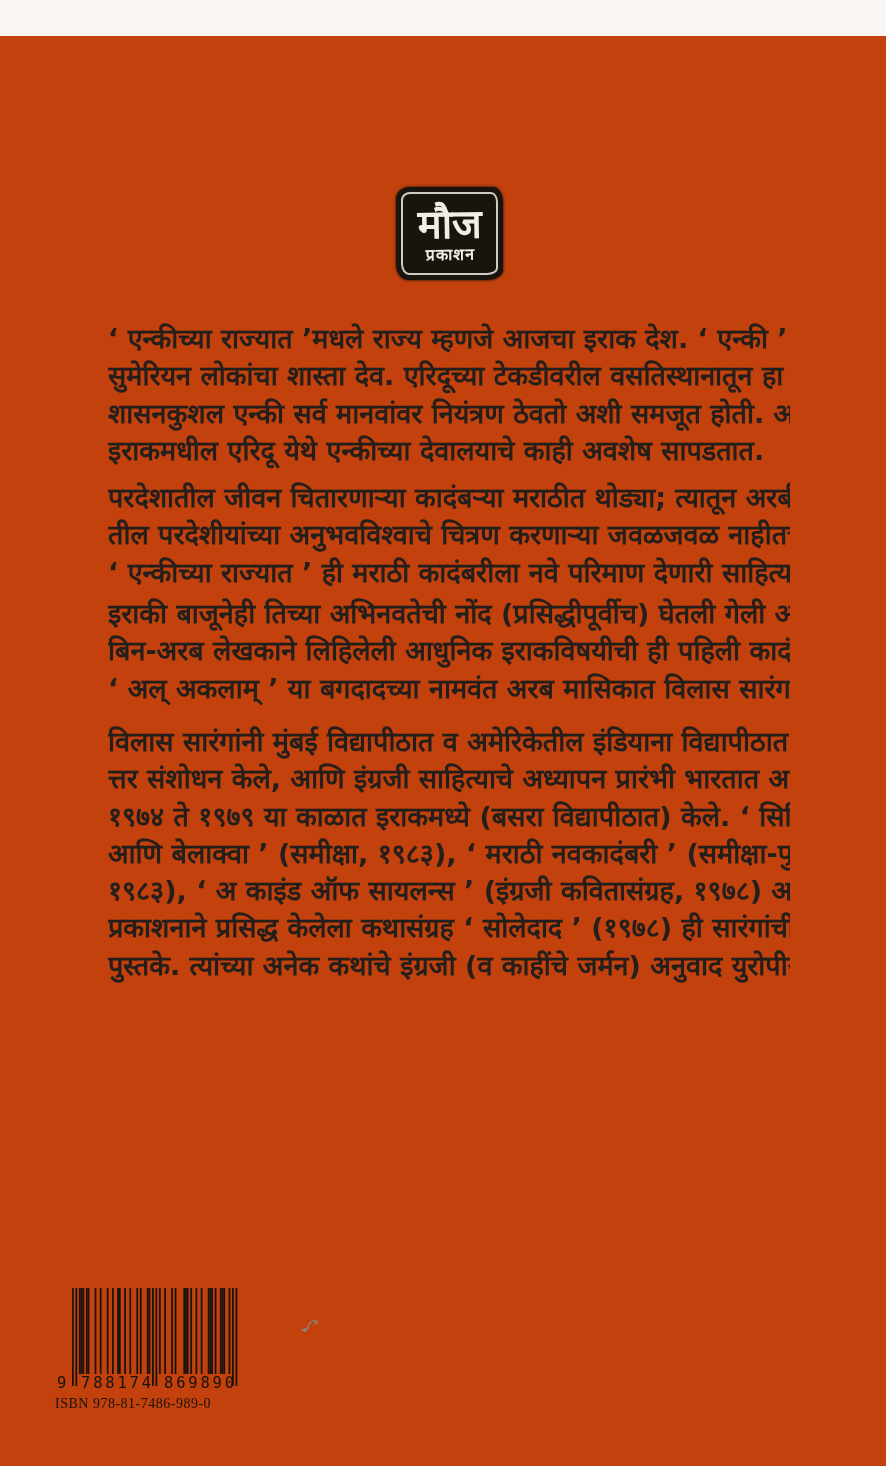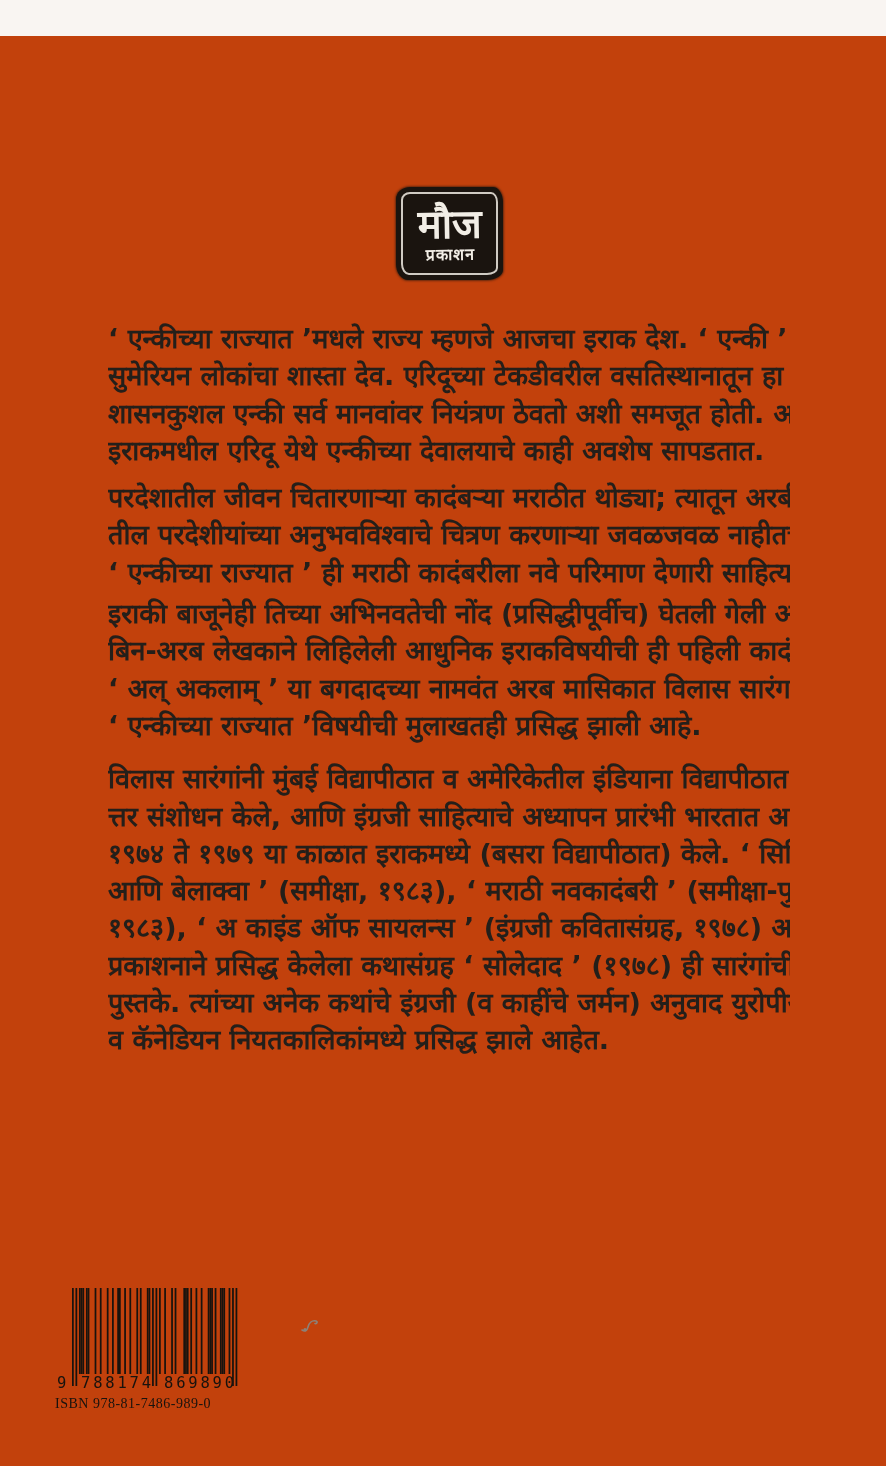--- a/index.html
+++ b/index.html
@@ -138,32 +138,30 @@
     <p class="para mb2">
       <span class="line">परदेशातील जीवन चितारणाऱ्या कादंबऱ्या मराठीत थोड्या; त्यातून अरबी देशां-</span>
       <span class="line">तील परदेशीयांच्या अनुभवविश्वाचे चित्रण करणाऱ्या जवळजवळ नाहीतच.  त्यामुळे</span>
       <span class="line end">‘ एन्कीच्या राज्यात ’ ही मराठी कादंबरीला नवे परिमाण देणारी साहित्यकृती ठरावी.</span>
     </p>
 
     <p class="para mb3">
       <span class="line">इराकी बाजूनेही तिच्या अभिनवतेची नोंद (प्रसिद्धीपूर्वीच) घेतली गेली आहे.</span>
       <span class="line">बिन-अरब लेखकाने लिहिलेली आधुनिक इराकविषयीची ही पहिली कादंबरी; त्यामुळे</span>
       <span class="line">‘ अल् अकलाम् ’ या बगदादच्या नामवंत अरब मासिकात विलास सारंगांची</span>
-      <span class="line end">‘ एन्कीच्या राज्यात ’विषयीची मुलाखतही प्रसिद्ध झाली आहे.</span>
     </p>
 
     <p class="para">
       <span class="line">विलास सारंगांनी मुंबई विद्यापीठात व अमेरिकेतील इंडियाना विद्यापीठात पदव्यु-</span>
       <span class="line">त्तर संशोधन केले, आणि इंग्रजी साहित्याचे अध्यापन प्रारंभी भारतात आणि नंतर</span>
       <span class="line">१९७४ ते १९७९ या काळात इराकमध्ये (बसरा विद्यापीठात) केले.  ‘ सिसिफस</span>
       <span class="line">आणि बेलाक्वा ’ (समीक्षा, १९८३), ‘ मराठी नवकादंबरी ’ (समीक्षा-पुस्तिका,</span>
       <span class="line">१९८३), ‘ अ काइंड ऑफ सायलन्स ’ (इंग्रजी कवितासंग्रह, १९७८) आणि मौज</span>
       <span class="line">प्रकाशनाने प्रसिद्ध केलेला कथासंग्रह ‘ सोलेदाद ’ (१९७८) ही सारंगांची इतर</span>
       <span class="line">पुस्तके. त्यांच्या अनेक कथांचे इंग्रजी (व काहींचे जर्मन) अनुवाद युरोपीय, अमेरिकन</span>
-      <span class="line end">व कॅनेडियन नियतकालिकांमध्ये प्रसिद्ध झाले आहेत.</span>
     </p>
 
   </div>
 
   <div class="barcode-block">
     <svg id="barcode" width="187" height="106" viewBox="-17 0 187 106" xmlns="http://www.w3.org/2000/svg">
         <rect x="163.56" y="0" width="1.74" height="98" fill="#18130e"></rect>
         <rect x="160.08" y="0" width="1.74" height="98" fill="#18130e"></rect>
         <rect x="156.60" y="0" width="1.74" height="86" fill="#18130e"></rect>
         <rect x="151.38" y="0" width="1.74" height="86" fill="#18130e"></rect>

